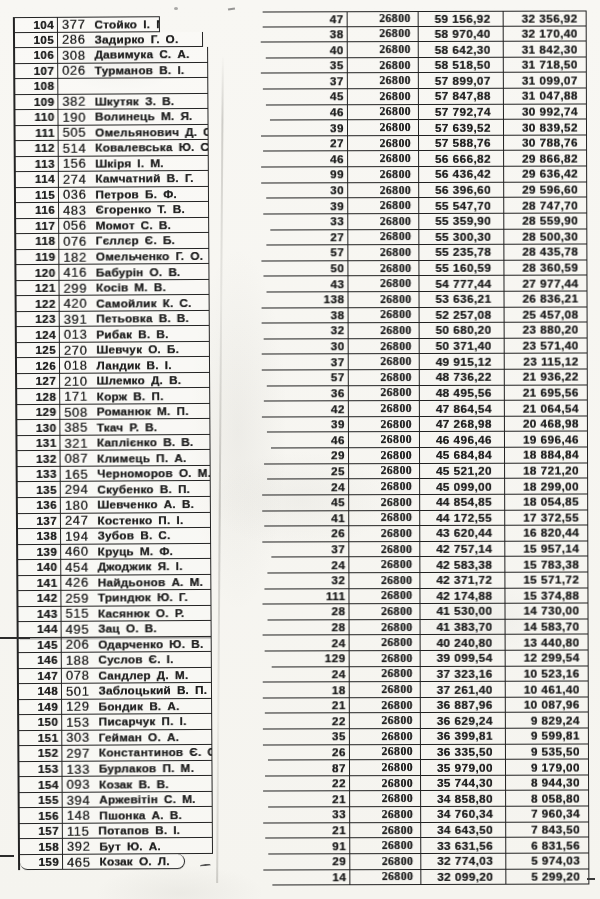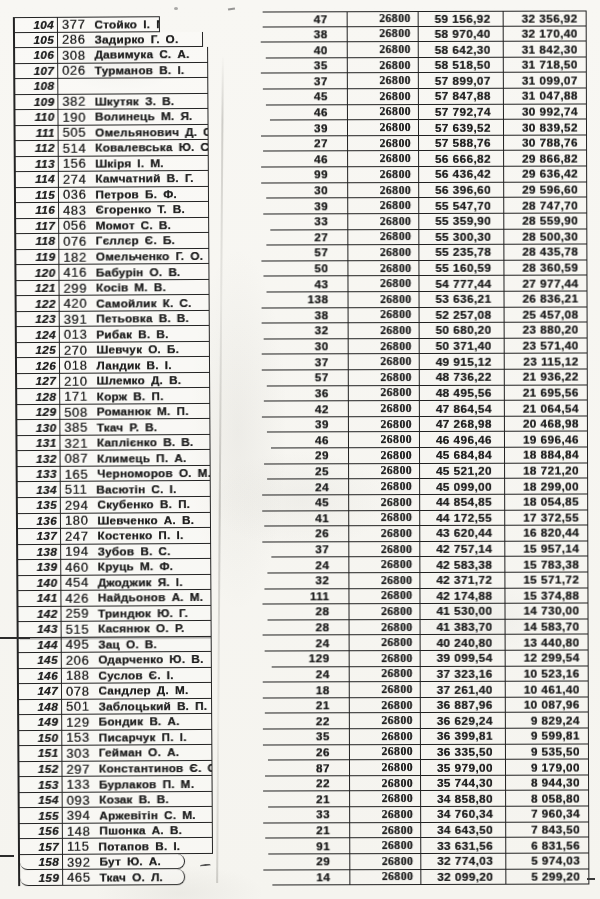--- a/index.html
+++ b/index.html
@@ -40,21 +40,21 @@
   }
   .lrow:first-child { border-top: 1.9px solid #232323; width: 145px; }
   .lrow:nth-child(2) { width: 188px; }
   .lrow:nth-child(55), .lrow:nth-child(56) { width: 165px; border-radius: 8px; }
   .lrow:nth-child(40) { box-shadow: 0 2.5px 0 -1px rgba(50,50,50,.55); }
   .lnum {
     flex: 0 0 43px; height: 100%;
     display: flex; align-items: center; justify-content: flex-end;
     padding-right: 3px;
     border-right: 1.7px solid #232323;
-    font-size: 11.8px; font-weight: 600; letter-spacing: .3px; font-style: italic;
+    font-size: 11.8px; font-weight: 600; letter-spacing: .3px;
   }
   .lname {
     flex: 1; height: 100%;
     display: flex; align-items: center;
     padding-left: 4px;
     white-space: nowrap; overflow: hidden;
   }
   .lid { font-size: 13px; font-weight: 400; letter-spacing: .6px; }
   .lnm { margin-left: 9px; font-size: 11.8px; font-weight: 600; letter-spacing: .2px; word-spacing: 2.5px; }
 
@@ -72,21 +72,21 @@
   .rrow:first-child { border-top: 1.8px solid #202020; }
   .rrow:nth-child(3n)   { margin-left: 5px; justify-content: flex-end; }
   .rrow:nth-child(7n)   { margin-left: 9px; }
   .rrow:nth-child(4n+1) { margin-left: 2px; }
   .cell {
     height: 100%;
     display: flex; align-items: center; justify-content: flex-end;
     font-size: 11.8px; font-weight: 600; letter-spacing: .4px;
     white-space: nowrap;
   }
-  .rc1 { flex: 1; padding-right: 19px; }
+  .rc1 { flex: 1; padding-right: 3px; }
   .rc2 { flex: 0 0 71px; border-left: 1.75px solid #202020; padding-right: 7px; font-family: Liberation Serif, serif; }
   .rc3 { flex: 0 0 85px; border-left: 1.75px solid #202020; padding-right: 12px; }
   .rc4 { flex: 0 0 84px; border-left: 1.75px solid #202020; border-right: 1.9px solid #202020; padding-right: 8px; }
 
   
   .page-edge {
     position: absolute; left: 219px; top: 55px; width: 2px; height: 828px;
     transform: rotate(.4deg);
     background: linear-gradient(to bottom,
       rgba(120,118,112,0) 0%, rgba(120,118,112,.32) 8%,
@@ -309,27 +309,20 @@
     </div>
   </div>
       <div class="lrow">
     <div class="lnum">133</div>
     <div class="lname">
       <span class="lid">165</span>
       <span class="lnm">Черноморов О. М.</span>
     </div>
   </div>
       <div class="lrow">
-    <div class="lnum">134</div>
-    <div class="lname">
-      <span class="lid">511</span>
-      <span class="lnm">Васютін С. І.</span>
-    </div>
-  </div>
-      <div class="lrow">
     <div class="lnum">135</div>
     <div class="lname">
       <span class="lid">294</span>
       <span class="lnm">Скубенко В. П.</span>
     </div>
   </div>
       <div class="lrow">
     <div class="lnum">136</div>
     <div class="lname">
       <span class="lid">180</span>
@@ -487,21 +480,21 @@
     <div class="lnum">158</div>
     <div class="lname">
       <span class="lid">392</span>
       <span class="lnm">Бут Ю. А.</span>
     </div>
   </div>
       <div class="lrow">
     <div class="lnum">159</div>
     <div class="lname">
       <span class="lid">465</span>
-      <span class="lnm">Ткач О. Л.</span>
+      <span class="lnm">Козак О. Л.</span>
     </div>
   </div>
     </div>
   <div class="rtable">
       <div class="rrow">
     <div class="cell rc1">47</div>
     <div class="cell rc2">26800</div>
     <div class="cell rc3">59 156,92</div>
     <div class="cell rc4">32 356,92</div>
   </div>

